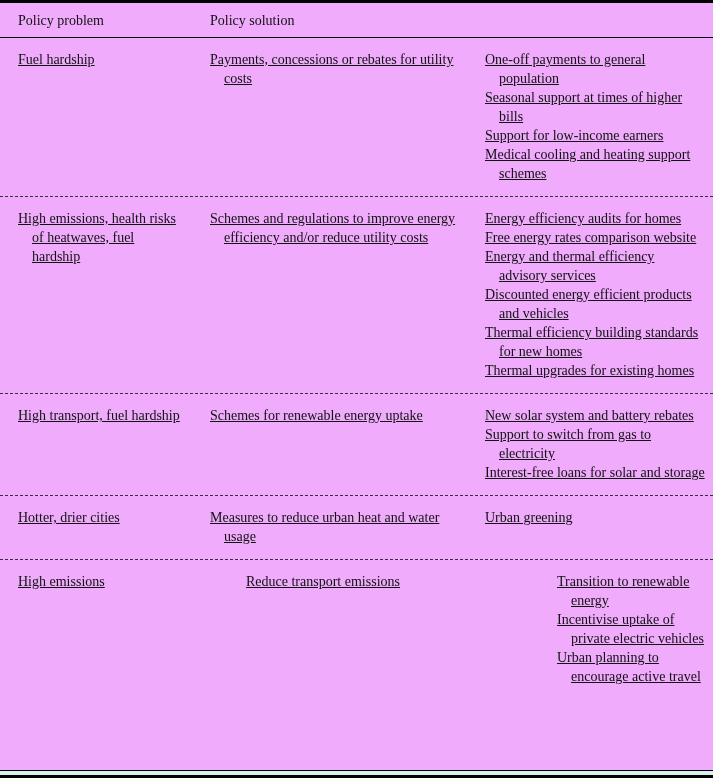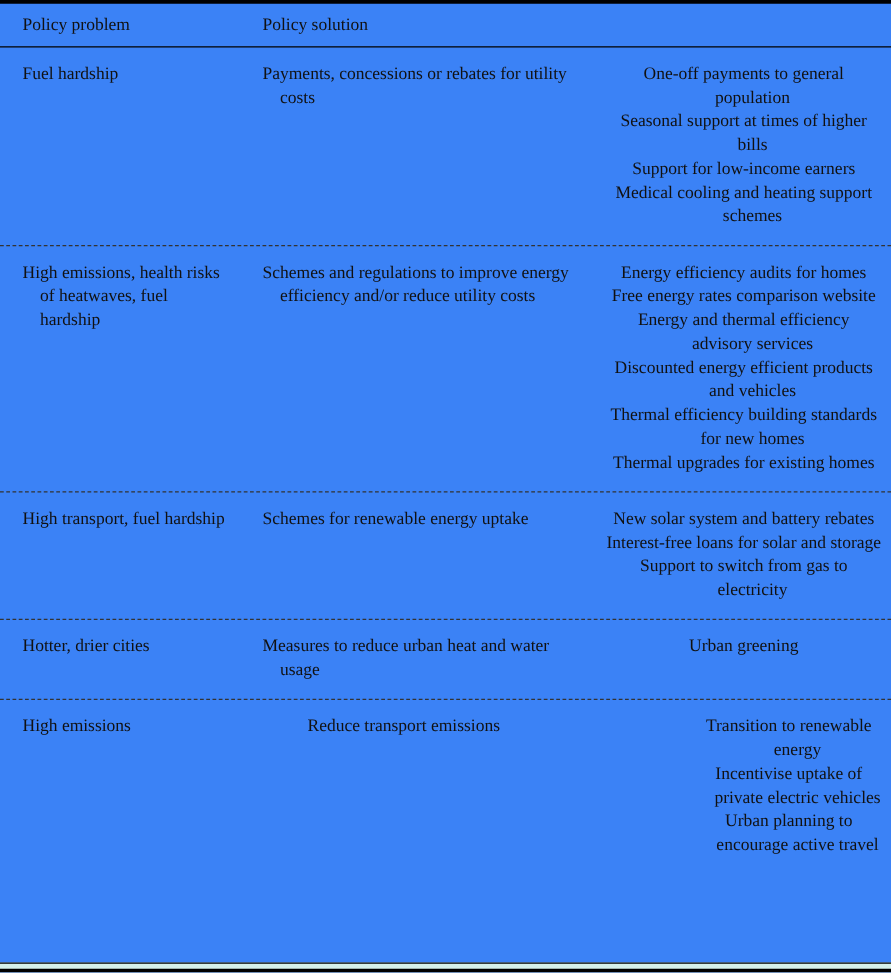--- a/index.html
+++ b/index.html
@@ -4,21 +4,21 @@
 <style>
   html, body {
     margin: 0;
     padding: 0;
     background: #ffffff;
   }
   .table-wrap {
     width: 713px;
     height: 778px;
     box-sizing: border-box;
-    background: #3b82f6;
+    background: #f0abfc;
     font-family: "Liberation Serif", "DejaVu Serif", serif;
     font-size: 14px;
     line-height: 19px;
     color: #111111;
     border-top: 3px solid #000000;
     display: flex;
     flex-direction: column;
   }
   .row {
     display: grid;
@@ -40,22 +40,22 @@
   }
   .cell {
     padding-left: 18px;
     padding-right: 8px;
     box-sizing: border-box;
   }
   .hang {
     padding-left: 14px;
     text-indent: -14px;
   }
-  .cell .hang { margin: 0; }
-  .examples-list .hang { margin: 0; text-align: center; }
+  .cell .hang { margin: 0; text-decoration: underline; }
+  .examples-list .hang { margin: 0; }
   .bottom-rule {
     height: 4px;
     border-top: 1px solid #000000;
     border-bottom: 3px solid #000000;
     background: #d6f2eb;
   }
 </style>
 </head>
 <body>
 
@@ -100,22 +100,22 @@
 
   <div class="row data-row">
     <div class="cell">
       <div class="hang">High transport, fuel hardship</div>
     </div>
     <div class="cell">
       <div class="hang">Schemes for renewable energy uptake</div>
     </div>
     <div class="cell examples-list">
       <div class="hang">New solar system and battery rebates</div>
+      <div class="hang">Support to switch from gas to electricity</div>
       <div class="hang">Interest-free loans for solar and storage</div>
-      <div class="hang">Support to switch from gas to electricity</div>
     </div>
   </div>
 
   <div class="row data-row">
     <div class="cell">
       <div class="hang">Hotter, drier cities</div>
     </div>
     <div class="cell">
       <div class="hang">Measures to reduce urban heat and water usage</div>
     </div>

